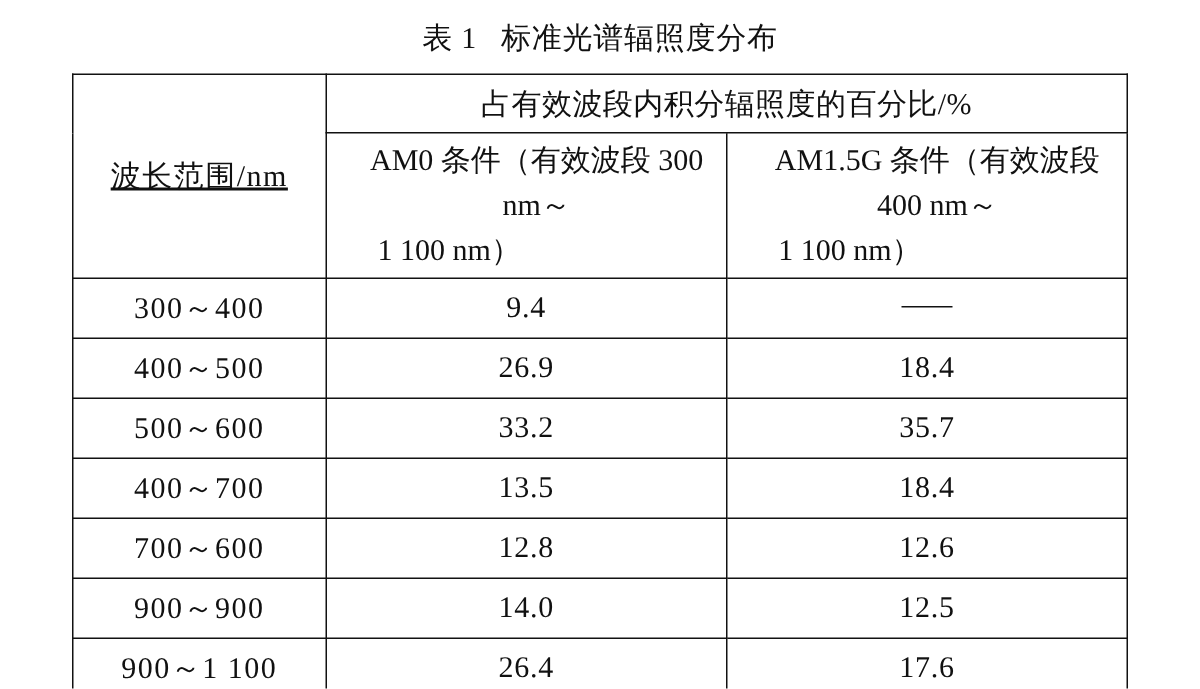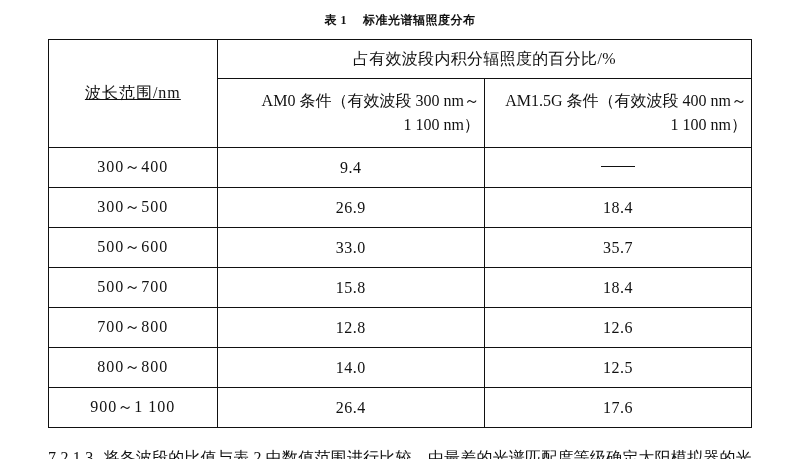--- a/index.html
+++ b/index.html
@@ -15,43 +15,43 @@
     overflow: hidden;
   }
   .page {
     position: relative;
     width: 800px;
     height: 459px;
     box-sizing: border-box;
   }
   .caption {
     text-align: center;
-    font-size: 12px;
-    font-weight: bold;
+    font-size: 20px;
+    font-weight: normal;
     letter-spacing: 0.5px;
     padding-top: 12px;
     padding-bottom: 10px;
   }
   .caption .cap-num {
     margin-right: 16px;
   }
   .table-wrap {
     margin: 0 auto;
     width: 704px;
   }
   table.spec {
     width: 100%;
     border-collapse: collapse;
     table-layout: fixed;
   }
   table.spec th, table.spec td {
     border: 1.5px solid #111111;
     text-align: center;
     vertical-align: middle;
-    font-size: 16px;
+    font-size: 20px;
     font-weight: normal;
     padding: 3px 4px;
   }
   .col-range { width: 24%; }
   .col-am0 { width: 38%; }
   .col-am15 { width: 38%; }
 
   .hdr-top {
     height: 32px;
     font-size: 16px;
@@ -60,22 +60,22 @@
   .hdr-range {
     font-size: 17px;
     letter-spacing: 1px;
     text-decoration: underline;
   }
   .hdr-sub {
     height: 62px;
     font-size: 15px;
     line-height: 1.5;
   }
-  .hdr-sub .l1 { display: block; text-align: right; padding-left: 14px; }
-  .hdr-sub .l2 { display: block; text-align: right; padding-left: 30px; }
+  .hdr-sub .l1 { display: block; text-align: center; padding-left: 14px; }
+  .hdr-sub .l2 { display: block; text-align: left; padding-left: 30px; }
   tbody td {
     height: 33px;
     font-size: 16px;
     letter-spacing: 0.5px;
   }
   td.range-cell {
     letter-spacing: 1px;
     margin-left: 48px;
   }
   .dash {
@@ -130,41 +130,41 @@
           </th>
         </tr>
       </thead>
       <tbody>
         <tr>
           <td class="range-cell">300～400</td>
           <td>9.4</td>
           <td><span class="dash"></span></td>
         </tr>
         <tr>
-          <td class="range-cell">300～500</td>
+          <td class="range-cell">400～500</td>
           <td>26.9</td>
           <td>18.4</td>
         </tr>
         <tr>
           <td class="range-cell">500～600</td>
-          <td>33.0</td>
+          <td>33.2</td>
           <td>35.7</td>
         </tr>
         <tr>
-          <td class="range-cell">500～700</td>
-          <td>15.8</td>
+          <td class="range-cell">400～700</td>
+          <td>13.5</td>
           <td>18.4</td>
         </tr>
         <tr>
-          <td class="range-cell">700～800</td>
+          <td class="range-cell">700～600</td>
           <td>12.8</td>
           <td>12.6</td>
         </tr>
         <tr>
-          <td class="range-cell">800～800</td>
+          <td class="range-cell">900～900</td>
           <td>14.0</td>
           <td>12.5</td>
         </tr>
         <tr>
           <td class="range-cell">900～1 100</td>
           <td>26.4</td>
           <td>17.6</td>
         </tr>
       </tbody>
     </table>

